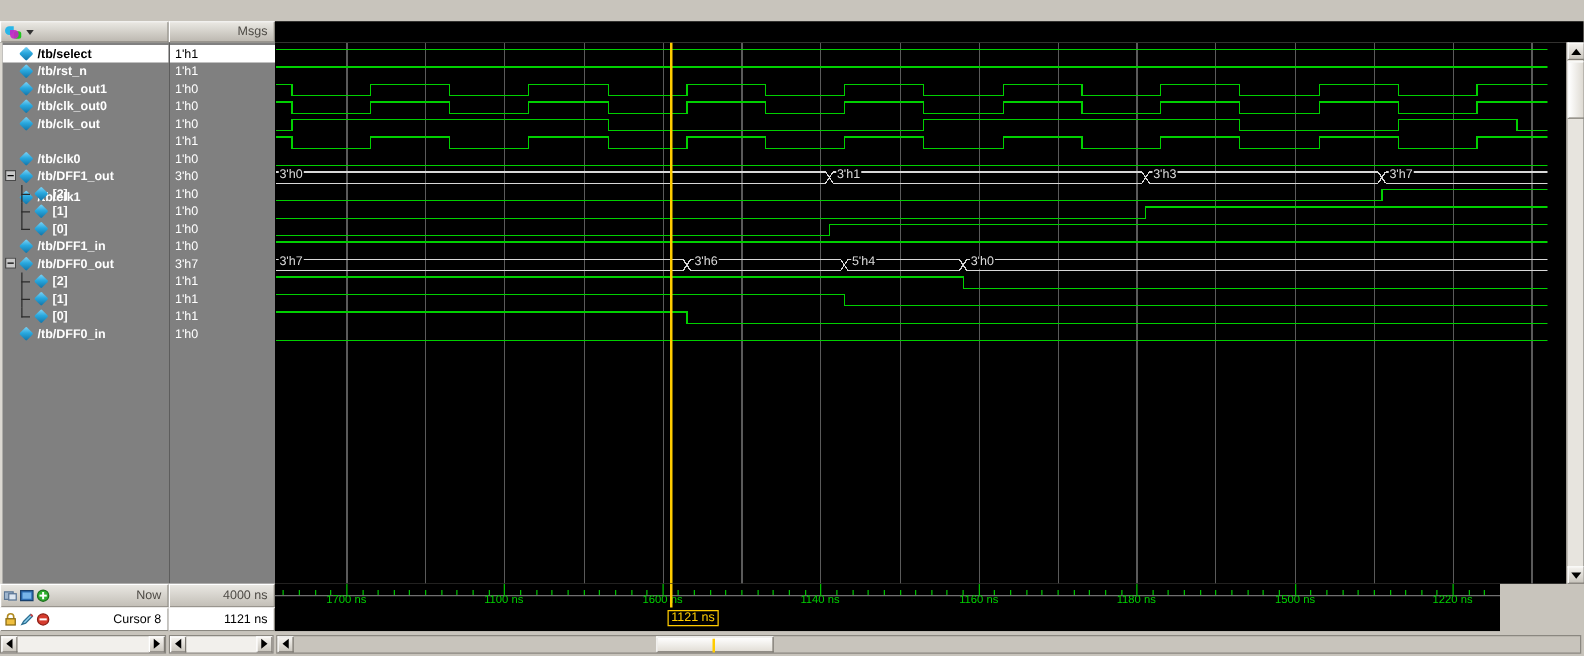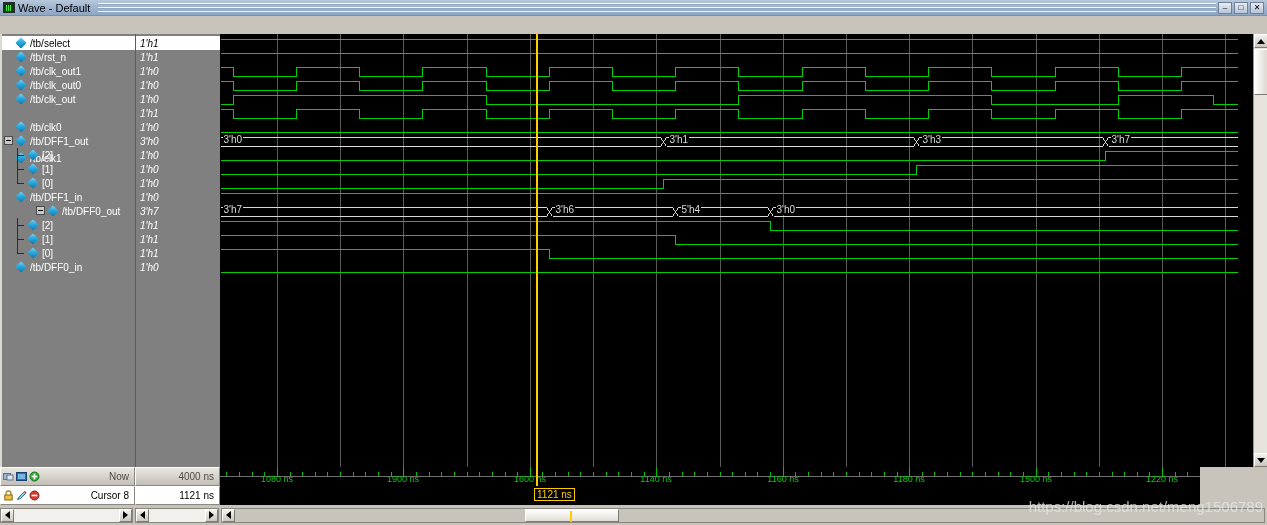--- a/index.html
+++ b/index.html
@@ -97,34 +97,33 @@
   }
   .pane-names {
     width: 135px; background: #808080; position: relative;
     border-left: 2px solid #dcd9d2;
     overflow: hidden;
   }
   .pane-vals {
     width: 85px; background: #808080; position: relative;
     border-left: 1px solid #5d5d5d;
     overflow: hidden;
-    font-style: italic;
   }
   .pane-wave {
     flex: 1 1 auto; background: #000; position: relative; overflow: hidden;
   }
 
   .row { height: 14px; position: relative; font-size: 10px; color: #ffffff; }
   .row.selected { background: #ffffff; color: #000; }
   .row.selected .rowname { color:#000; }
 
   .rowname {
     position:absolute; left:0; top:0; height:14px;
     display:flex; align-items:center; white-space:nowrap;
-    font-size: 10px; color:#ffffff;
+    font-size: 10px; color:#ffffff;font-weight:bold;
   }
   .expander {
     width: 9px; height: 9px; flex:none;
     background:#c9c9c9; border:1px solid #4a4a4a;
     position: relative; margin-right: 2px;
   }
   .expander::before {
     content:""; position:absolute; left:1px; top:3px; width:5px; height:1px; background:#000;
   }
   .diamond {
@@ -240,33 +239,33 @@
     position:absolute; right:4px; top:498px; font-size:15px;
     color:#e8e8e8; opacity:.75; white-space:nowrap;
     font-family:"Liberation Sans", sans-serif; pointer-events:none;
   }
 </style>
 </head>
 <body>
 
 <div class="app">
 
-  <div class="titlebar">
-    <div class="tb-icon">
-        <i></i>
-      </div>
-    <div class="tb-title">Wave - Default</div>
-    <div class="tb-grip"></div>
-    <div class="tb-btns">
-      <div class="tb-btn">–</div>
-      <div class="tb-btn">□</div>
-      <div class="tb-btn">✕</div>
+
+  <div class="colhdr">
+    <div class="colhdr-cell ch-names">
+      <div class="sig-blob">
+          <span class="sig-green"></span>
+        </div>
+      <div class="caret-dn"></div>
     </div>
+    <div class="colhdr-cell ch-vals">
+      <span>Msgs</span>
+    </div>
+    <div class="colhdr-cell ch-wave"></div>
   </div>
-
 
   <div class="panes">
     <div class="pane-names" id="pane-names">
         <div class="row selected" style="position: absolute; left: 0px; top: 2px; width: 135px;">
           <div class="rowname" style="left: 14px;">
             <div class="diamond">
               <i></i>
             </div>
             <span>/tb/select</span>
           </div>
@@ -365,21 +364,21 @@
           </div>
         </div>
         <div class="row" style="position: absolute; left: 0px; top: 156px; width: 135px;">
           <div class="rowname" style="left: 14px;">
             <div class="diamond">
               <i></i>
             </div>
             <span>/tb/DFF1_in</span>
           </div>
         </div>
-        <div class="row" style="position: absolute; left: 0px; top: 170px; width: 135px; margin-left: 32px;">
+        <div class="row" style="position: absolute; left: 0px; top: 170px; width: 135px;">
           <div class="rowname" style="left: 14px;">
             <div class="expander" style="position: absolute; left: -12px; top: 2px;"></div>
             <div class="diamond">
               <i></i>
             </div>
             <span>/tb/DFF0_out</span>
           </div>
         </div>
         <div class="row" style="position: absolute; left: 0px; top: 184px; width: 135px;">
           <div class="rowname" style="left: 26px;">
@@ -732,22 +731,22 @@
           <div class="rk" style="left: 917px; height: 4px; bottom: 10px;"></div>
           <div class="rk" style="left: 929px; height: 4px; bottom: 10px;"></div>
           <div class="rk" style="left: 942px; height: 9px; bottom: 10px;"></div>
           <div class="rk" style="left: 955px; height: 4px; bottom: 10px;"></div>
           <div class="rk" style="left: 967px; height: 4px; bottom: 10px;"></div>
           <div class="rk" style="left: 980px; height: 4px; bottom: 10px;"></div>
           <div class="rk" style="left: 993px; height: 4px; bottom: 10px;"></div>
           <div class="rk" style="left: 1005px; height: 4px; bottom: 10px;"></div>
           <div class="rk" style="left: 1018px; height: 4px; bottom: 10px;"></div>
           <div class="ruler-base"></div>
-          <div class="rlbl" style="left: 57px;">1080 ns</div>
-          <div class="rlbl" style="left: 183px;">1900 ns</div>
+          <div class="rlbl" style="left: 57px;">1700 ns</div>
+          <div class="rlbl" style="left: 183px;">1100 ns</div>
           <div class="rlbl" style="left: 310px;">1600 ns</div>
           <div class="rlbl" style="left: 436px;">1140 ns</div>
           <div class="rlbl" style="left: 563px;">1160 ns</div>
           <div class="rlbl" style="left: 689px;">1180 ns</div>
           <div class="rlbl" style="left: 816px;">1500 ns</div>
           <div class="rlbl" style="left: 942px;">1220 ns</div>
           <div style="position: absolute; top: 0px; height: 19px; width: 2px; background: rgb(255, 204, 0); left: 316px;"></div>
         </div>
       <div class="cflag" id="cflag" style="left: 314px;">1121 ns</div>
     </div>
@@ -777,14 +776,13 @@
           <div class="arrow-lt"></div>
         </div>
       <div class="hs-track">
         <div class="hs-thumb" style="left:290px;width:94px;">
           <div style="position:absolute;left:44px;top:1px;width:2px;height:11px;background:#ffcc00;"></div>
         </div>
       </div>
     </div>
   </div>
 
-  <div class="watermark">https://blog.csdn.net/meng1506789</div>
 </div>
 
 </body></html>

